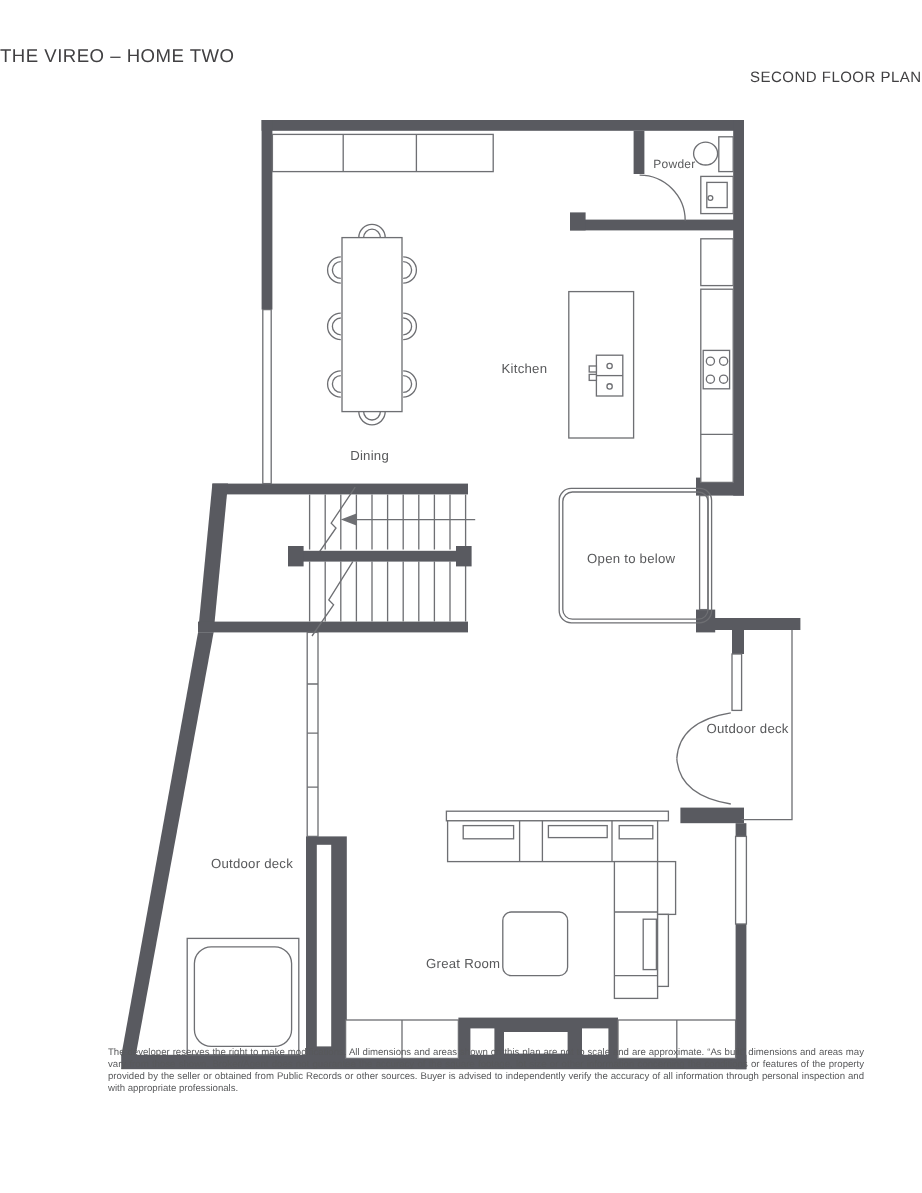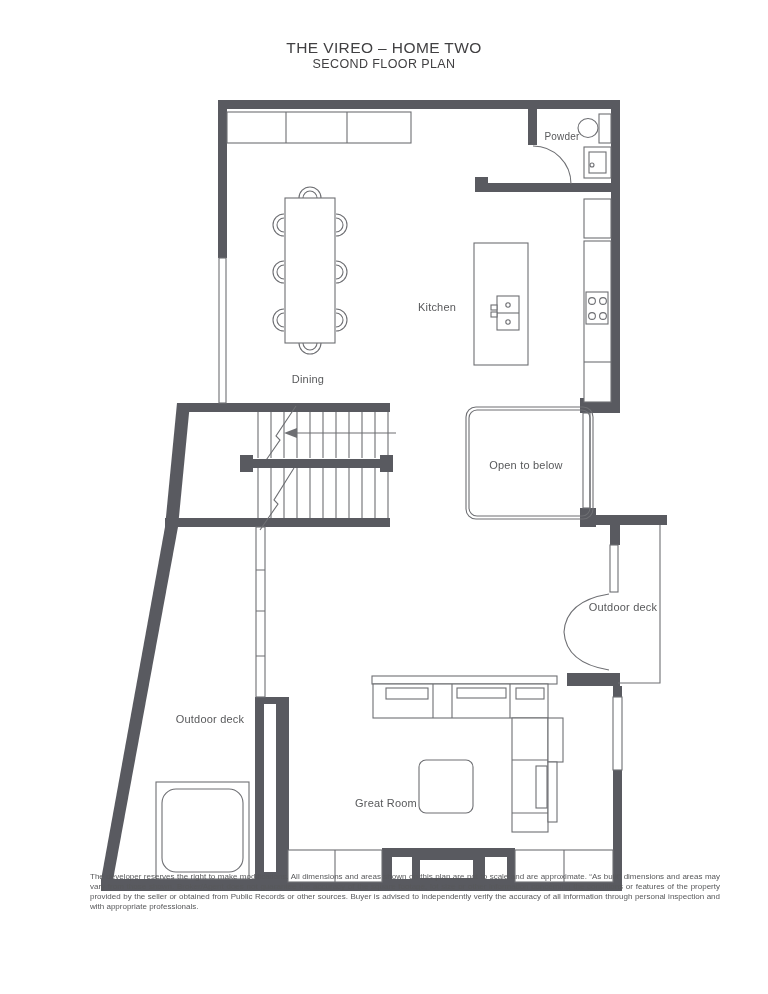--- a/index.html
+++ b/index.html
@@ -8,29 +8,29 @@
   .page {
     position: relative;
     width: 768px;
     height: 994px;
     background: var(--background, #ffffff);
     overflow: hidden;
   }
   .title {
     position: absolute;
     top: 39px; left: 0; width: 768px;
-    text-align: center;
+    text-align: left;
     font-size: 15.5px;
     letter-spacing: 0.4px;
     color: var(--title, #414042);
   }
   .subtitle {
     position: absolute;
     top: 57px; left: 0; width: 768px;
-    text-align: center;
+    text-align: right;
     font-size: 12.5px;
     letter-spacing: 0.4px;
     color: var(--title, #414042);
   }
   .disclaimer {
     position: absolute;
     top: 872px; left: 90px; width: 630px;
     font-size: 8px;
     line-height: 10px;
     text-align: justify;

